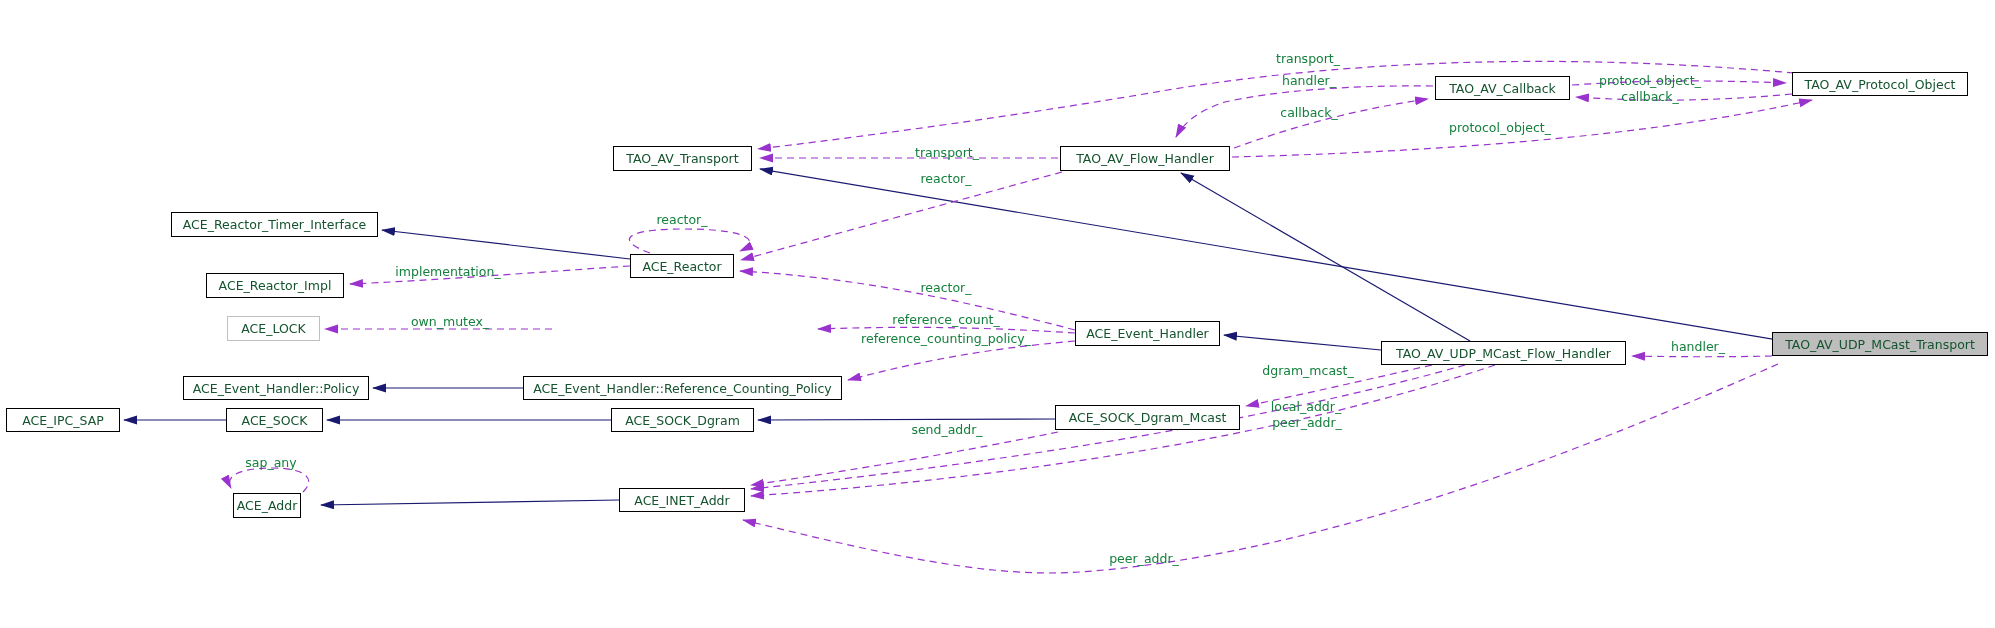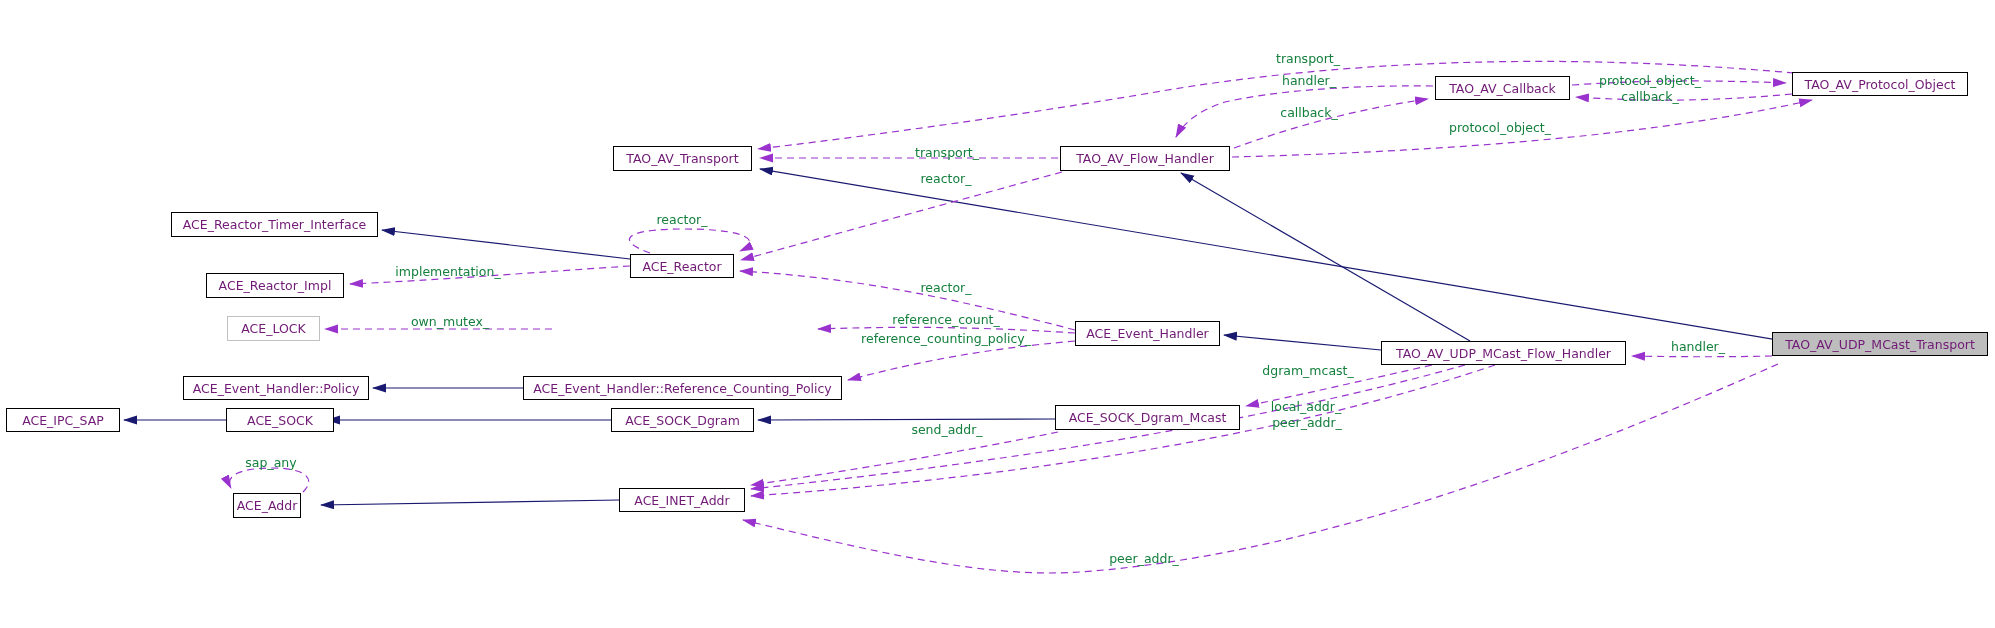--- a/index.html
+++ b/index.html
@@ -10,21 +10,21 @@
     font-family:"DejaVu Sans","Liberation Sans",sans-serif;
     overflow:hidden;
   }
   .edges{position:absolute;left:0;top:0;}
   .node{
     position:absolute;
     box-sizing:border-box;
     border:1px solid #000000;
     background:#ffffff;
     display:flex;align-items:center;justify-content:center;
-    font-size:12.5px;color:#701a75;
+    font-size:12.5px;color:#14532d;
     white-space:nowrap;
     z-index:2;
   }
   .node.gray{background:#bdbdbd;}
   .node.light-border{border-color:#c0c0c0;text-align:center;}
   .elabel{
     position:absolute;
     transform:translate(-50%,-50%);
     font-size:12.5px;color:#15803d;
     white-space:nowrap;
@@ -88,21 +88,21 @@
   <div class="node" style="left:613px;top:146px;width:139px;height:25px">TAO_AV_Transport</div>
   <div class="node" style="left:1060px;top:146px;width:170px;height:25px">TAO_AV_Flow_Handler</div>
   <div class="node" style="left:171px;top:212px;width:207px;height:25px">ACE_Reactor_Timer_Interface</div>
   <div class="node" style="left:206px;top:273px;width:138px;height:25px">ACE_Reactor_Impl</div>
   <div class="node" style="left:630px;top:254px;width:104px;height:24px">ACE_Reactor</div>
   <div class="node light-border" style="left:227px;top:316px;width:93px;height:25px">ACE_LOCK</div>
   <div class="node" style="left:1075px;top:321px;width:145px;height:25px">ACE_Event_Handler</div>
   <div class="node" style="left:183px;top:376px;width:186px;height:24px">ACE_Event_Handler::Policy</div>
   <div class="node" style="left:523px;top:376px;width:319px;height:24px">ACE_Event_Handler::Reference_Counting_Policy</div>
   <div class="node" style="left:6px;top:408px;width:114px;height:24px">ACE_IPC_SAP</div>
-  <div class="node" style="left:226px;top:408px;width:108px;height:24px">ACE_SOCK</div>
+  <div class="node" style="left:226px;top:408px;width:97px;height:24px">ACE_SOCK</div>
   <div class="node" style="left:611px;top:408px;width:143px;height:24px">ACE_SOCK_Dgram</div>
   <div class="node" style="left:1055px;top:405px;width:185px;height:25px">ACE_SOCK_Dgram_Mcast</div>
   <div class="node" style="left:233px;top:493px;width:68px;height:25px">ACE_Addr</div>
   <div class="node" style="left:619px;top:488px;width:126px;height:24px">ACE_INET_Addr</div>
   <div class="node" style="left:1381px;top:341px;width:245px;height:24px">TAO_AV_UDP_MCast_Flow_Handler</div>
   <div class="node gray" style="left:1772px;top:332px;width:216px;height:24px">TAO_AV_UDP_MCast_Transport</div>
 
   <span class="elabel" style="left:1308px;top:58px">transport_</span>
   <span class="elabel" style="left:1309px;top:80px">handler_</span>
   <span class="elabel" style="left:1309px;top:112px">callback_</span>

